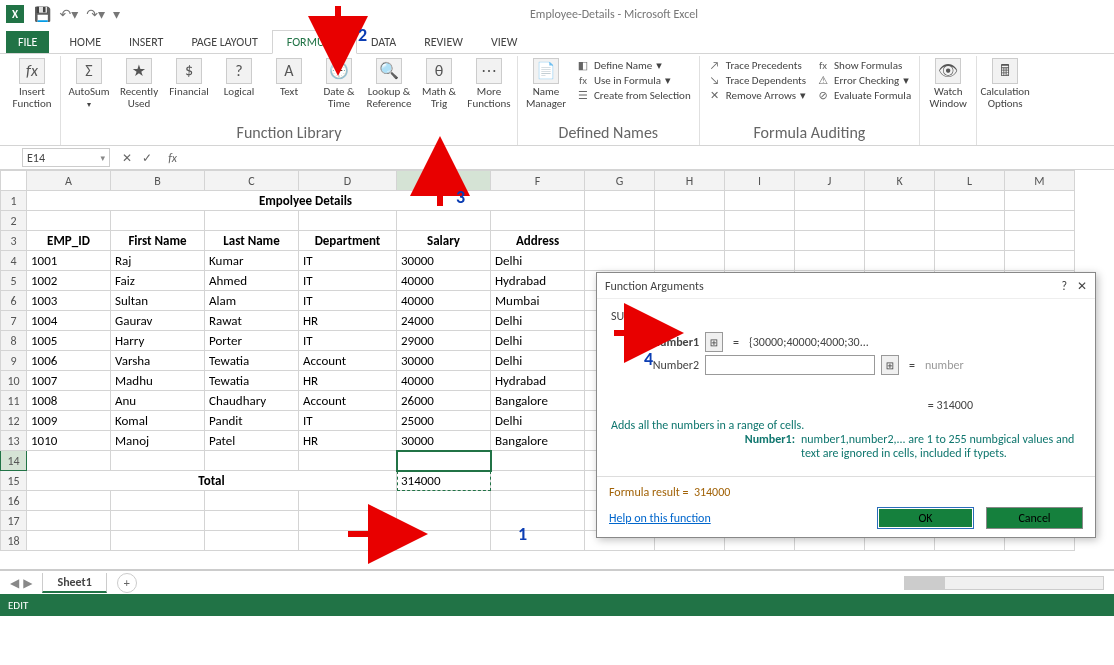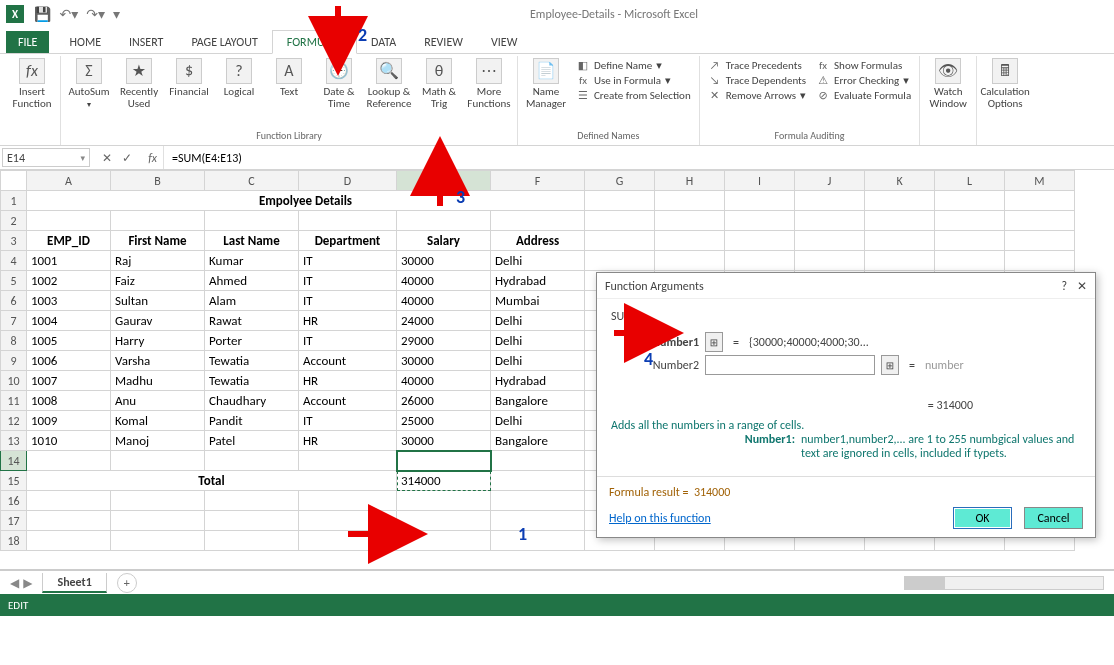--- a/index.html
+++ b/index.html
@@ -15,29 +15,29 @@
 
 .ribbon-tabs { height: 26px; display: flex; align-items: flex-end; padding-left: 6px; border-bottom: 1px solid #d4d4d4; background: #fff; }
 .ribbon-tabs .tab { padding: 4px 14px; font-size: 12px; color: #444; cursor: pointer; text-transform: uppercase; }
 .ribbon-tabs .tab.file { background: #217346; color: #ffffff; margin-right: 6px; padding: 4px 12px; }
 .ribbon-tabs .tab.active { border: 1px solid #d4d4d4; border-bottom: 1px solid #fff; color: #217346; margin-bottom: -1px; background: #fff; }
 
 
 .ribbon-body { height: 92px; background: #fff; border-bottom: 1px solid #d4d4d4; display: flex; padding: 2px 4px 0 4px; }
 .ribbon-group { border-right: 1px solid #e0e0e0; display: flex; flex-direction: column; align-items: center; padding: 0 4px; }
 .ribbon-group .controls { display: flex; flex: 1; align-items: flex-start; gap: 2px; }
-.ribbon-group .group-label { font-size: 10px; color: #666; padding: 1px 0 3px 0; }
+.ribbon-group .group-label { font-size: 16px; color: #666; padding: 1px 0 3px 0; }
 .bigbtn { display: flex; flex-direction: column; align-items: center; justify-content: flex-start; width: 48px; padding: 2px 4px; font-size: 11px; color: #444; text-align: center; line-height: 1.1; gap: 2px; }
 .bigbtn .ico { width: 26px; height: 26px; background: #f2f2f2; border: 1px solid #ccc; display: flex; align-items: center; justify-content: center; font-size: 16px; color: #555; }
 .mini-stack { display: flex; flex-direction: column; gap: 1px; padding: 2px 4px; }
 .mini-stack div { font-size: 11px; color: #444; display: flex; align-items: center; gap: 4px; }
 .mini-stack div .mi { width: 14px; height: 14px; display: inline-flex; align-items: center; justify-content: center; color: #666; font-size: 11px; }
 
 
-.formula-bar { height: 24px; border-bottom: 1px solid #d4d4d4; display: flex; align-items: stretch; background: #fff; }
+.formula-bar { height: 24px; border-bottom: 1px solid #d4d4d4; display: flex; align-items: stretch; background: #fff; padding-left: 20px; }
 .name-box { width: 88px; border: 1px solid #ccc; margin: 2px; display: flex; align-items: center; padding: 0 4px; font-size: 12px; justify-content: space-between; }
 .name-box::after { content: "▾"; font-size: 9px; color: #888; }
 .fb-btns { display: flex; align-items: center; gap: 10px; padding: 0 10px; color: #666; }
 .fx-label { font-style: italic; color: #666; padding: 0 6px; display: flex; align-items: center; }
 .formula-input { flex: 1; border: none; outline: none; font-size: 12px; padding: 0 8px; border-left: 1px solid #e0e0e0; }
 
 
 .grid-wrap { position: relative; height: 400px; overflow: hidden; border-bottom: 1px solid #ccc; }
 table.grid { border-collapse: collapse; table-layout: fixed; }
 table.grid td, table.grid th { border: 1px solid #d4d4d4; height: 20px; font-size: 13px; padding: 0 4px; background: #fff; color: #000; white-space: nowrap; overflow: hidden; }
@@ -76,21 +76,21 @@
 .dialog .arg-row .preview { color: #444; flex: 1; white-space: nowrap; overflow: hidden; }
 .dialog .arg-row .preview.dim { color: #999; }
 .dialog .result-line { text-align: right; padding: 20px 110px 6px 0; }
 .dialog .desc { padding: 0 2px 8px 2px; color: #0f766e; }
 .dialog .desc .arg-desc { display: flex; margin-top: 0; }
 .dialog .desc .arg-desc .n { font-weight: bold; width: 190px; text-align: right; padding-right: 6px; }
 .dialog .dlg-foot { border-top: 1px solid #ddd; padding: 8px 12px; display: flex; align-items: center; gap: 12px; }
 .dialog .dlg-foot .fr { color: #a16207; }
 .dialog .dlg-foot .help { color: #0066cc; text-decoration: underline; }
 .dialog .dlg-foot .spacer { flex: 1; }
-.dialog .dlg-foot button { width: 59px; height: 22px; border: 1px solid #888; background: #5eead4; font-size: 12px; }
+.dialog .dlg-foot button { width: 97px; height: 22px; border: 1px solid #888; background: #15803d; font-size: 12px; }
 .dialog .dlg-foot button.primary { border: 1px solid #2a6dbb; box-shadow: inset 0 0 0 1px #fff; }
 
 
 .arrow { position: absolute; z-index: 100; pointer-events: none; }
 .arrow svg { overflow: visible; }
 .anno-num { position: absolute; color: #0b3db3; font-size: 18px; font-weight: bold; z-index: 101; pointer-events: none; }
 </style>
 </head>
 <body>
 
@@ -245,21 +245,20 @@
 
 <div class="formula-bar">
   <div class="name-box">
       <span>E14</span>
     </div>
   <div class="fb-btns">
     <span>✕</span>
     <span>✓</span>
   </div>
   <div class="fx-label">fx</div>
-  <input class="formula-input" value="=SUM(E4:E13)" style="">
 </div>
 
 <div class="grid-wrap">
 <table class="grid" id="grid">
       <tbody>
         <tr>
           <th class="corner"></th>
           <th class="colhead " style="width:84px">A</th>
           <th class="colhead " style="width:94px">B</th>
           <th class="colhead " style="width:94px">C</th>

